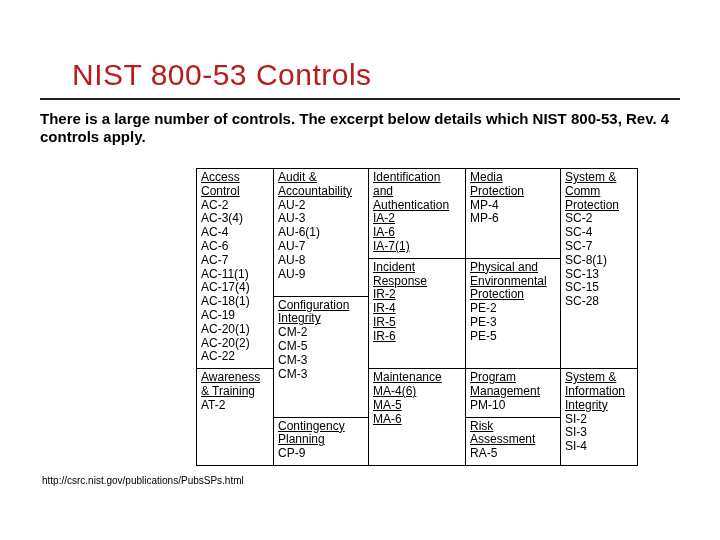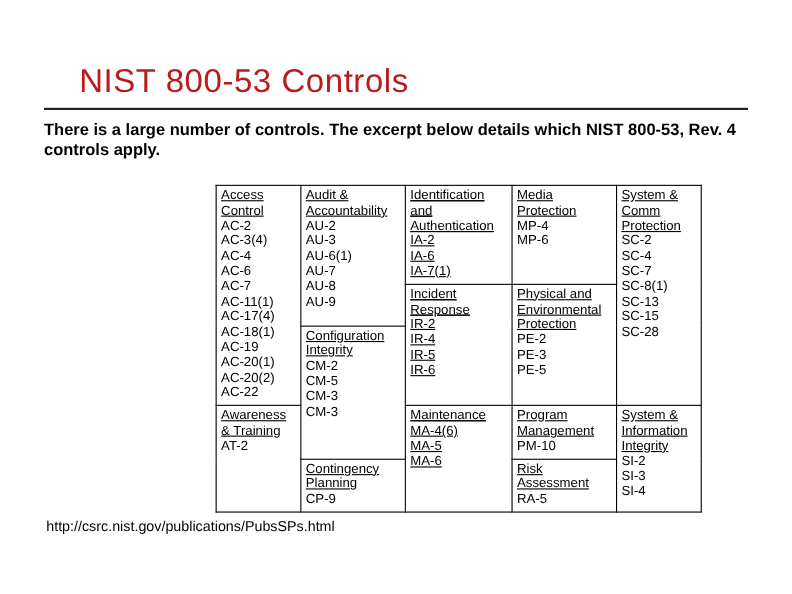--- a/index.html
+++ b/index.html
@@ -58,21 +58,21 @@
   .col5 { width: 68px; }
   .cat {
     text-decoration: underline;
     display: block;
   }
   .items span { display: block; }
   .footnote {
     position: absolute;
     left: 42px;
     bottom: 54px;
-    font-size: 13px;
+    font-size: 10px;
     color: #000;
   }
 </style>
 </head>
 <body>
 
 <div class="slide">
   <h1 class="title">NIST 800-53 Controls</h1>
   <hr class="divider">
   <p class="intro">There is a large number of controls.  The excerpt below details which NIST 800-53, Rev. 4 controls apply.</p>

